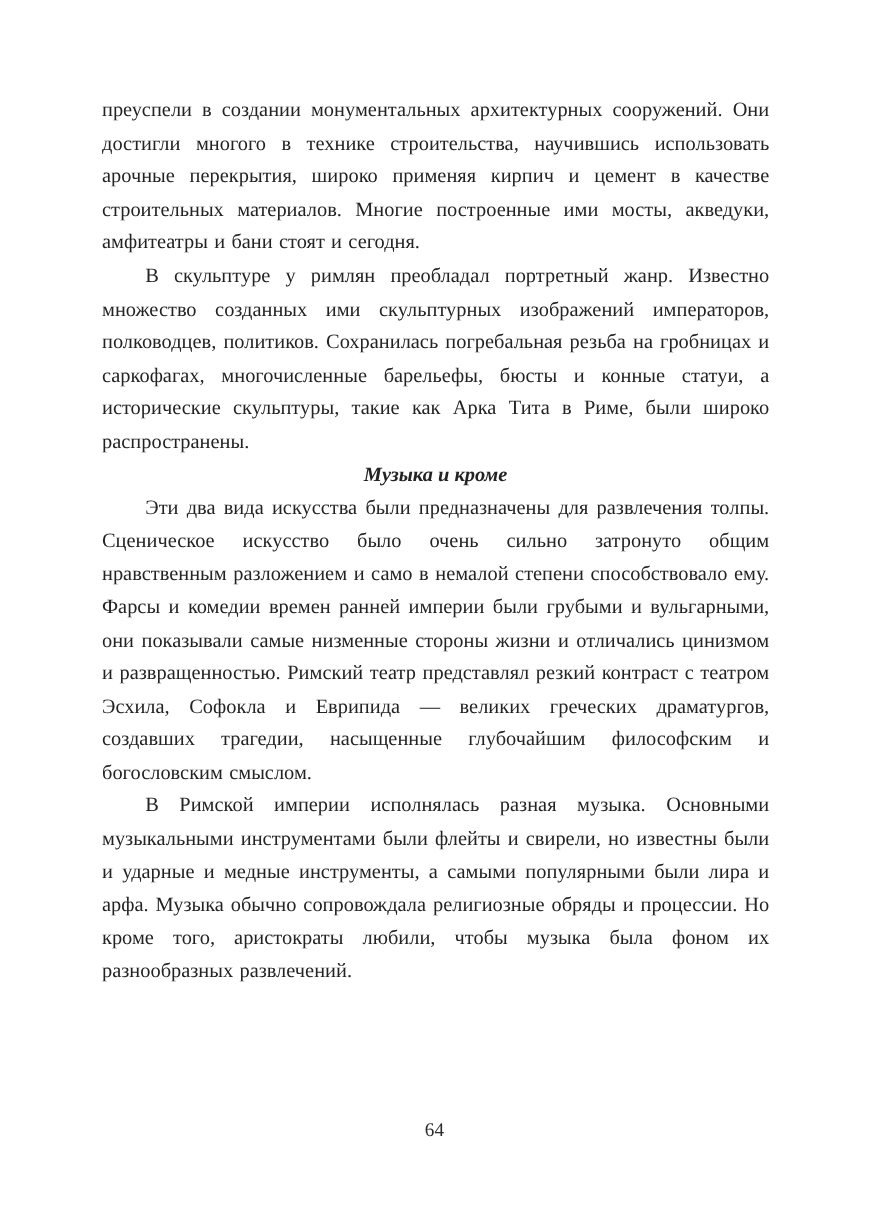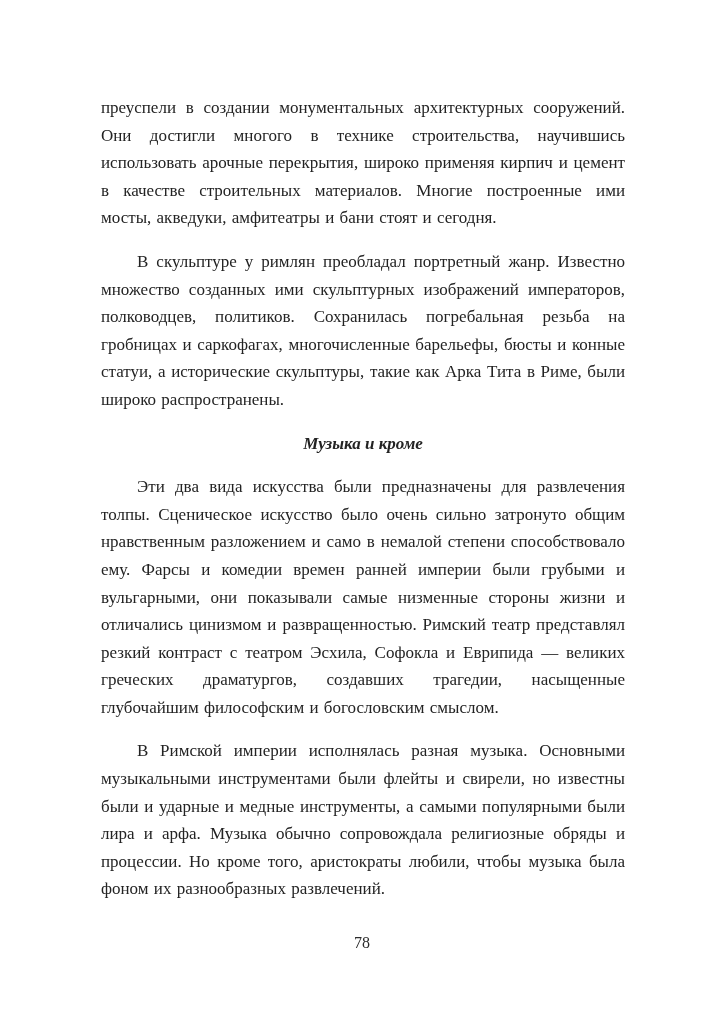--- a/index.html
+++ b/index.html
@@ -19,21 +19,21 @@
   .content {
     position: absolute;
     top: 78px;
     left: 85px;
     width: 556px;
     font-size: 17px;
     line-height: 27.6px;
     text-align: justify;
   }
   .content p {
-    margin: 16px;
+    margin: 0;
     padding: 0;
     word-spacing: 1px;
   }
   .content p.indent {
     text-indent: 36px;
   }
   .section-heading {
     margin: 0;
     padding: 0;
     font-size: 17px;
@@ -56,14 +56,14 @@
 <body>
 
 <div class="page">
   <div class="content">
     <p>преуспели в создании монументальных архитектурных сооружений. Они достигли многого в технике строительства, научившись использовать арочные перекрытия, широко применяя кирпич и цемент в качестве строительных материалов. Многие построенные ими мосты, акведуки, амфитеатры и бани стоят и сегодня.</p>
     <p class="indent">В скульптуре у римлян преобладал портретный жанр. Известно множество созданных ими скульптурных изображений императоров, полководцев, политиков. Сохранилась погребальная резьба на гробницах и саркофагах, многочисленные барельефы, бюсты и конные статуи, а исторические скульптуры, такие как Арка Тита в Риме, были широко распространены.</p>
     <h2 class="section-heading">Музыка и кроме</h2>
     <p class="indent">Эти два вида искусства были предназначены для развлечения толпы. Сценическое искусство было очень сильно затронуто общим нравственным разложением и само в немалой степени способствовало ему. Фарсы и комедии времен ранней империи были грубыми и вульгарными, они показывали самые низменные стороны жизни и отличались цинизмом и развращенностью. Римский театр представлял резкий контраст с театром Эсхила, Софокла и Еврипида — великих греческих драматургов, создавших трагедии, насыщенные глубочайшим философским и богословским смыслом.</p>
     <p class="indent">В Римской империи исполнялась разная музыка. Основными музыкальными инструментами были флейты и свирели, но известны были и ударные и медные инструменты, а самыми популярными были лира и арфа. Музыка обычно сопровождала религиозные обряды и процессии. Но кроме того, аристократы любили, чтобы музыка была фоном их разнообразных развлечений.</p>
   </div>
-  <div class="page-number">78</div>
+  <div class="page-number">64</div>
 </div>
 
 </body></html>

